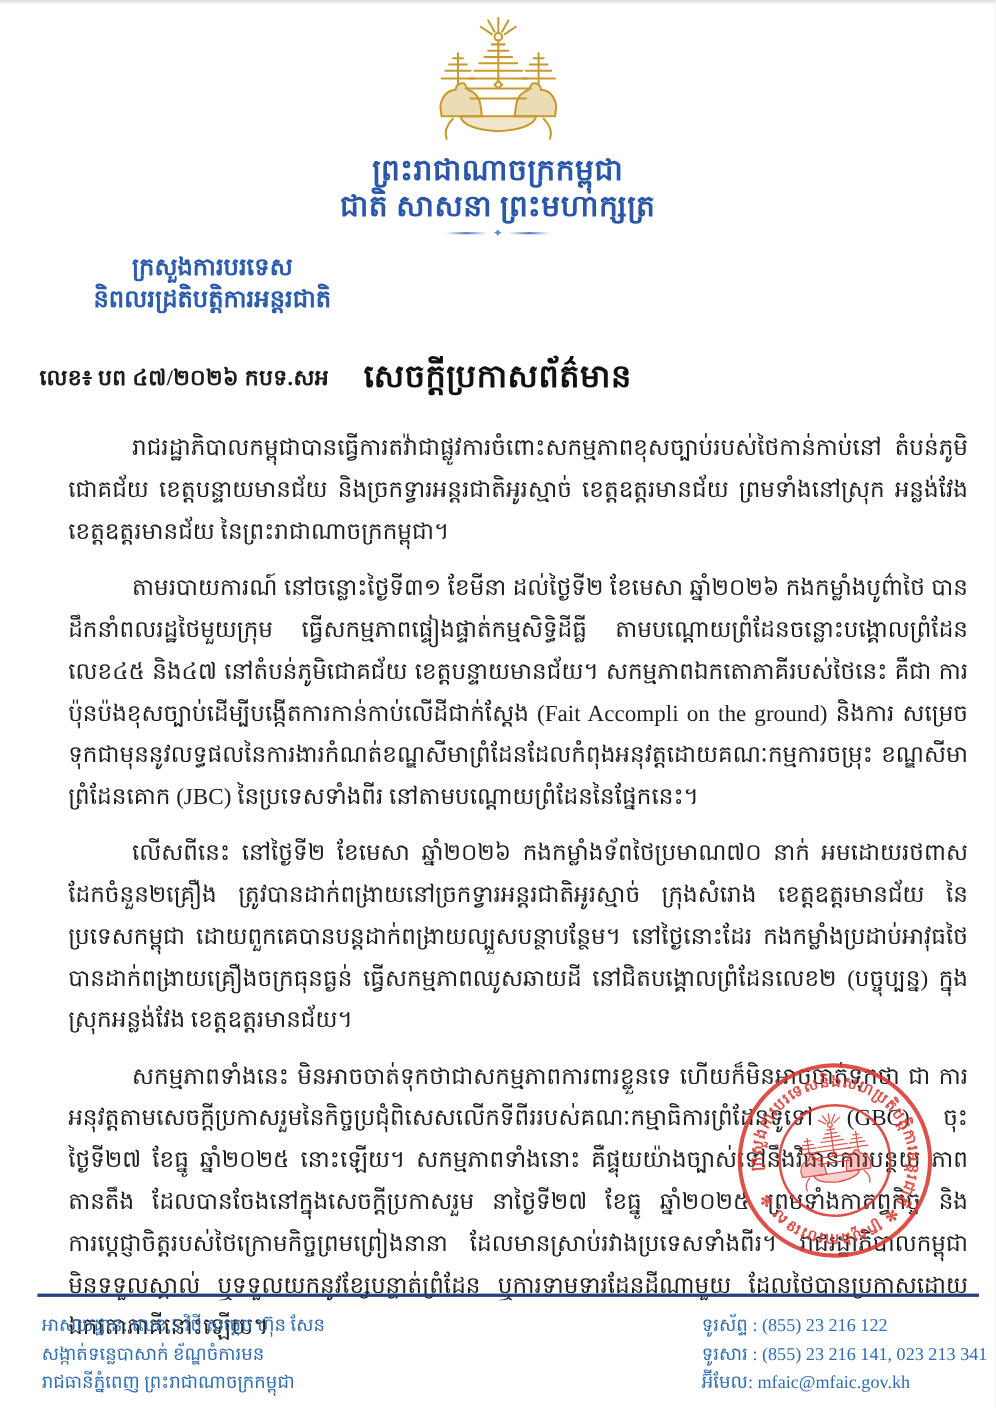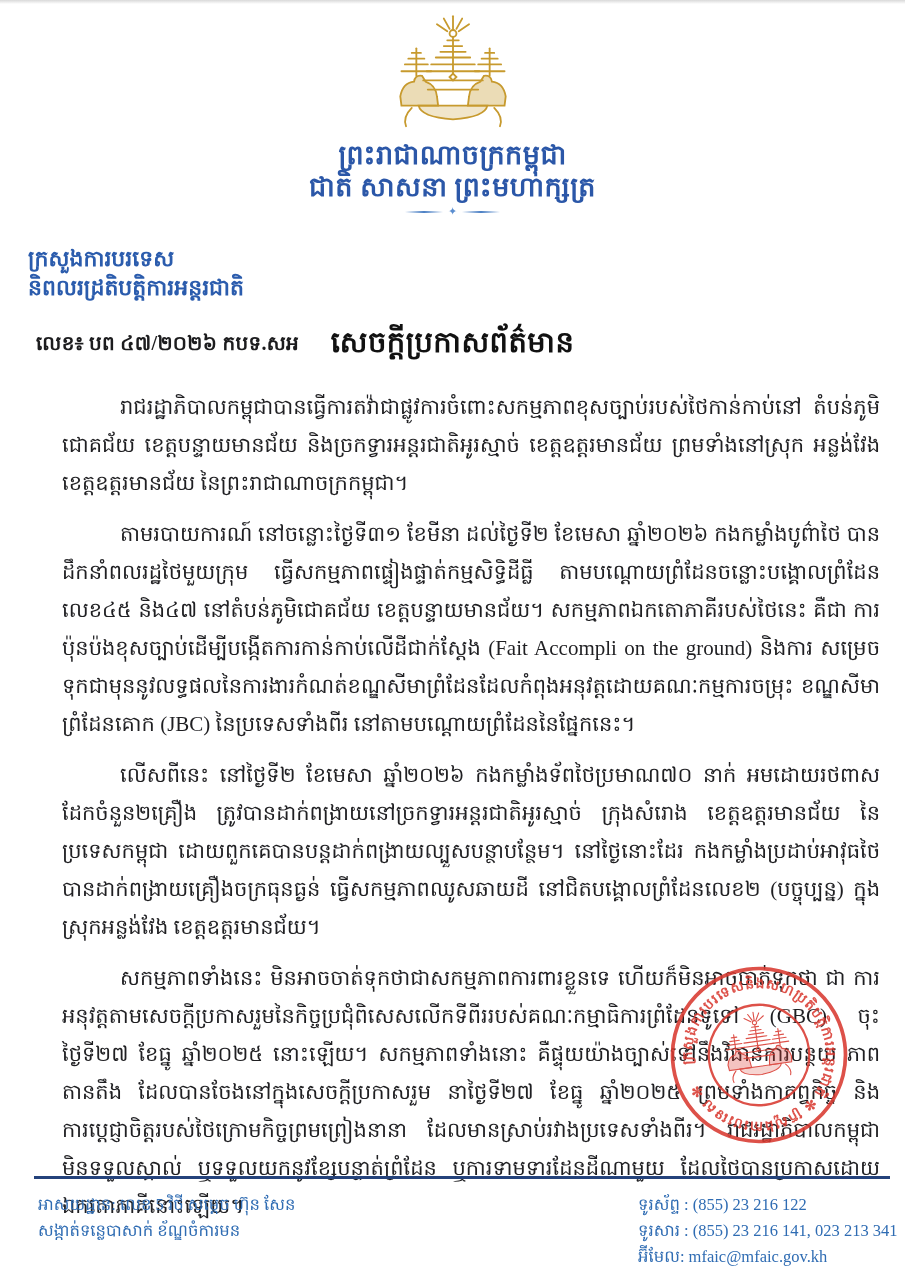--- a/index.html
+++ b/index.html
@@ -23,22 +23,22 @@
   .kingdom-line{top:138px;}
   .motto-line{top:170px;}
   .ornament{
     position:absolute;top:205px;left:0;width:100%;
     display:flex;justify-content:center;align-items:center;gap:5px;
     color:#5b8ed0;font-size:11px;
   }
   .ornament .bar{width:38px;height:2px;background:linear-gradient(90deg,rgba(91,142,208,0),#4a7fc4,rgba(91,142,208,0));}
   
   .ministry-block{
-    position:absolute;left:28px;top:244px;width:330px;
-    text-align:left;color:#2b5cad;font-weight:bold;font-size:22px;line-height:29px;
+    position:absolute;left:28px;top:228px;width:330px;
+    text-align:center;color:#2b5cad;font-weight:bold;font-size:22px;line-height:29px;
   }
   .doc-number{
     position:absolute;left:36px;top:286px;
     color:#1c1c1e;font-weight:bold;font-size:20px;letter-spacing:.3px;margin-top:44px;
   }
   
   .press-title{
     position:absolute;top:324px;left:0;width:100%;margin:0;
     text-align:center;color:#111;font-weight:bold;font-size:29px;letter-spacing:.5px;
   }
@@ -162,20 +162,21 @@
         <use href="#royal-arms" width="100" height="92"></use>
       </g>
     </svg>
   </div>
 
   <div class="footer-rule"></div>
 
   <div class="footer-left">
     <div>អាសយដ្ឋាន: លេខ 5 វិថី សម្តេច ហ៊ុន សែន</div>
     <div>សង្កាត់ទន្លេបាសាក់ ខ័ណ្ឌចំការមន</div>
+    <div>រាជធានីភ្នំពេញ ព្រះរាជាណាចក្រកម្ពុជា</div>
   </div>
 
   <div class="footer-right">
     <div>ទូរស័ព្ទ : (855) 23 216 122</div>
     <div>ទូរសារ : (855) 23 216 141, 023 213 341</div>
     <div>អ៊ីមែល: mfaic@mfaic.gov.kh</div>
   </div>
 </div>
 
 </body></html>

